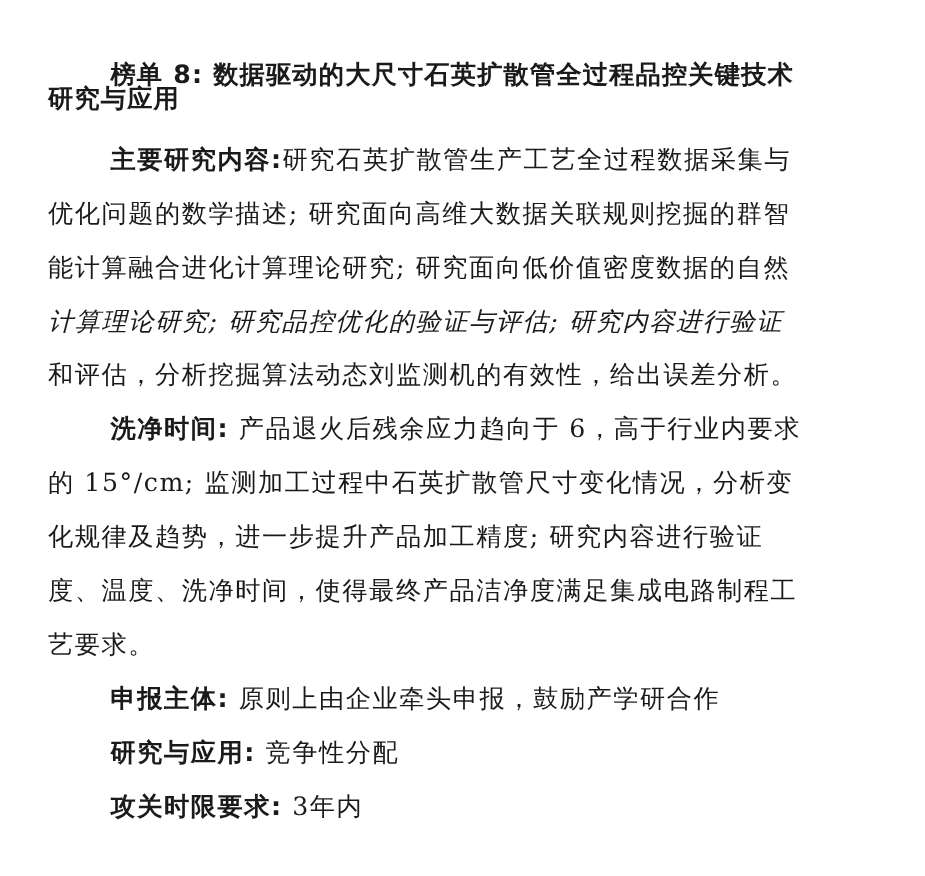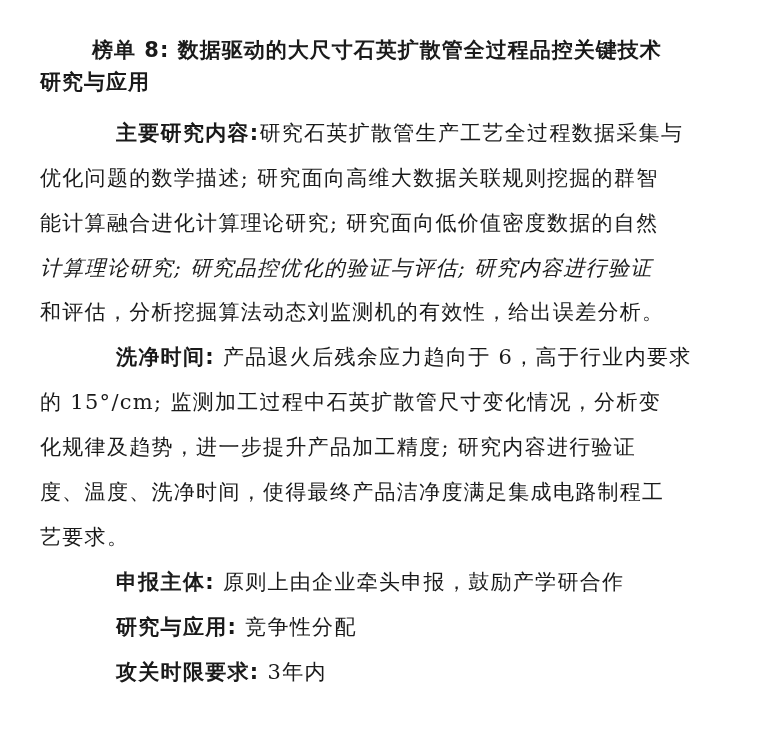--- a/index.html
+++ b/index.html
@@ -1,26 +1,26 @@
 <!DOCTYPE html>
 <html><head>
   <meta charset="utf-8">
   <style>
     html, body { margin: 0; padding: 0; background: #ffffff; }
     body { width: 771px; height: 730px; position: relative; overflow: hidden;
       font-family: "DejaVu Serif", "Liberation Serif", serif; color: #1a1a1a; }
     .line { position: absolute; left: 40px; white-space: nowrap; font-size: 21px; line-height: 1; letter-spacing: 1.3px; }
-    .bold { font-weight: bold; font-family: "DejaVu Sans", "Liberation Sans", sans-serif; margin-left: 24px; }
+    .bold { font-weight: bold; font-family: "DejaVu Sans", "Liberation Sans", sans-serif; }
     .title { font-weight: bold; font-family: "DejaVu Sans", "Liberation Sans", sans-serif; letter-spacing: 1px; }
   </style>
 </head>
 <body>
 
 <div>
-  <div class="line title" style="left:92px; top:40px;">榜单 8: 数据驱动的大尺寸石英扩散管全过程品控关键技术</div>
+  <div class="line title" style="left:92px; top:52px;">榜单 8: 数据驱动的大尺寸石英扩散管全过程品控关键技术</div>
   <div class="line title" style="top:72px;">研究与应用</div>
 
   <div class="line" style="left:92px; top:123px;">
     <span class="bold">主要研究内容:</span><span>研究石英扩散管生产工艺全过程数据采集与</span>
   </div>
   <div class="line" style="top:168px;">优化问题的数学描述; 研究面向高维大数据关联规则挖掘的群智</div>
   <div class="line" style="top:213px;">能计算融合进化计算理论研究; 研究面向低价值密度数据的自然</div>
   <div class="line" style="top:258px;font-style:italic;">计算理论研究; 研究品控优化的验证与评估; 研究内容进行验证</div>
   <div class="line" style="top:302px;">和评估，分析挖掘算法动态刘监测机的有效性，给出误差分析。</div>
 

